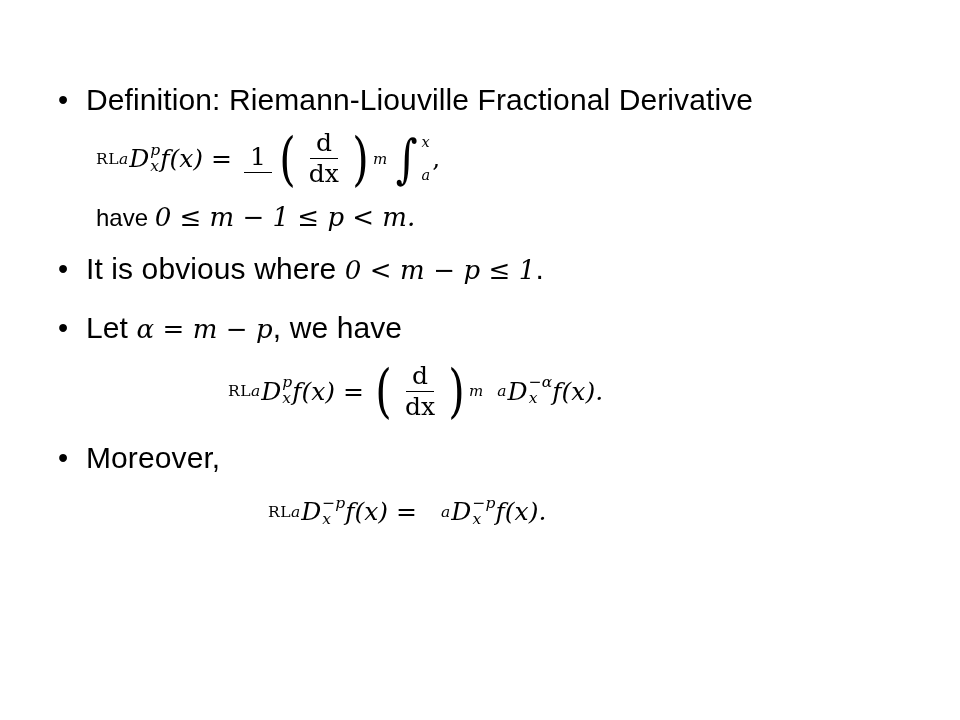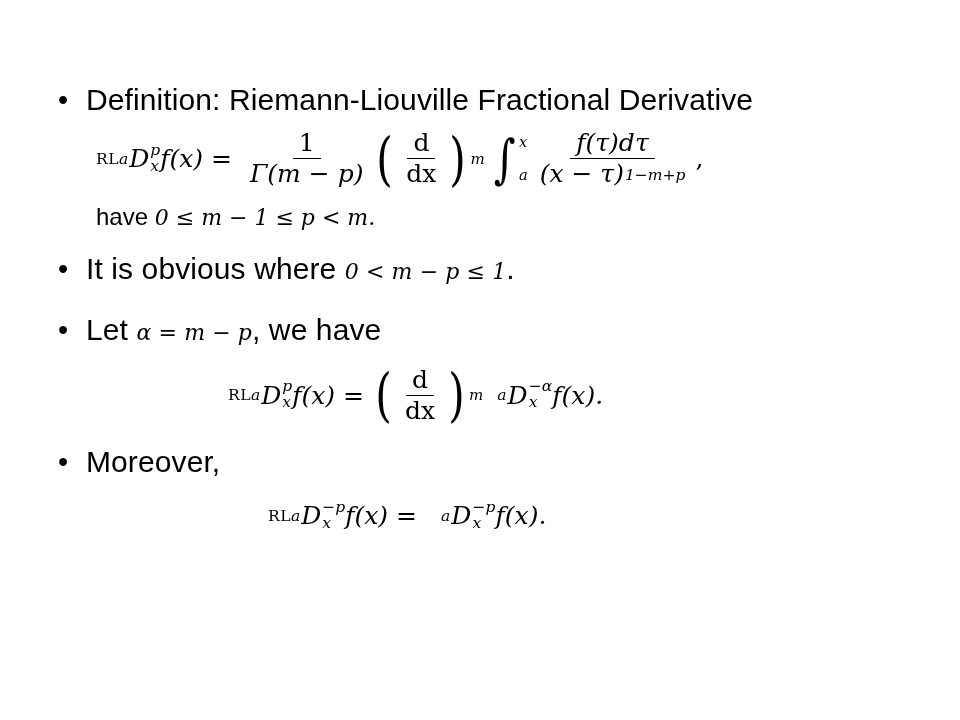--- a/index.html
+++ b/index.html
@@ -37,21 +37,21 @@
   }
   .bullet-text {
     flex: 1 1 auto;
     font-size: 30px;
     line-height: 44px;
     letter-spacing: 0.1px;
   }
   .inline-math {
     font-family: "DejaVu Serif", serif;
     font-style: italic;
-    font-size: 22px;
+    font-size: 26px;
   }
   
   .eq-block {
     font-family: "DejaVu Serif", serif;
     display: flex;
     align-items: center;
     justify-content: flex-start;
   }
   .eq1 {
     margin: 8px 0 0 48px;
@@ -177,41 +177,36 @@
       <span class="presub">a</span>
       <span class="italic">D</span>
       <span class="subsup">
         <span class="sup">p</span>
         <span class="sub">x</span>
       </span>
       <span class="italic">f(x)</span>
     <span class="eqsign">=</span>
     <span class="frac">
       <span class="num upr">1</span>
-      <span class="den italic">Γ(m − p)</span>
     </span>
     <span class="paren-grp">
       <span class="big-paren">(</span>
       <span class="frac">
         <span class="num upr">d</span>
         <span class="den upr">dx</span>
       </span>
       <span class="big-paren">)</span>
       <span class="exp-m">m</span>
     </span>
     <span class="intg">
       <span class="sym">∫</span>
       <span class="lims">
         <span class="top">x</span>
         <span class="bot">a</span>
       </span>
-    </span>
-    <span class="frac">
-      <span class="num italic">f(τ)dτ</span>
-      <span class="den italic"><span>(x − τ)</span><span class="subsup"><span class="sup">1−m+p</span></span></span>
     </span>
     <span class="comma-tail">,</span>
   </div>
 
   <div class="where-line">
     <span>have</span>
     <span class="inline-math">0 ≤ m − 1 ≤ p &lt; m.</span>
   </div>
 
   <div class="bullet-row" style="margin-top:14px;">

